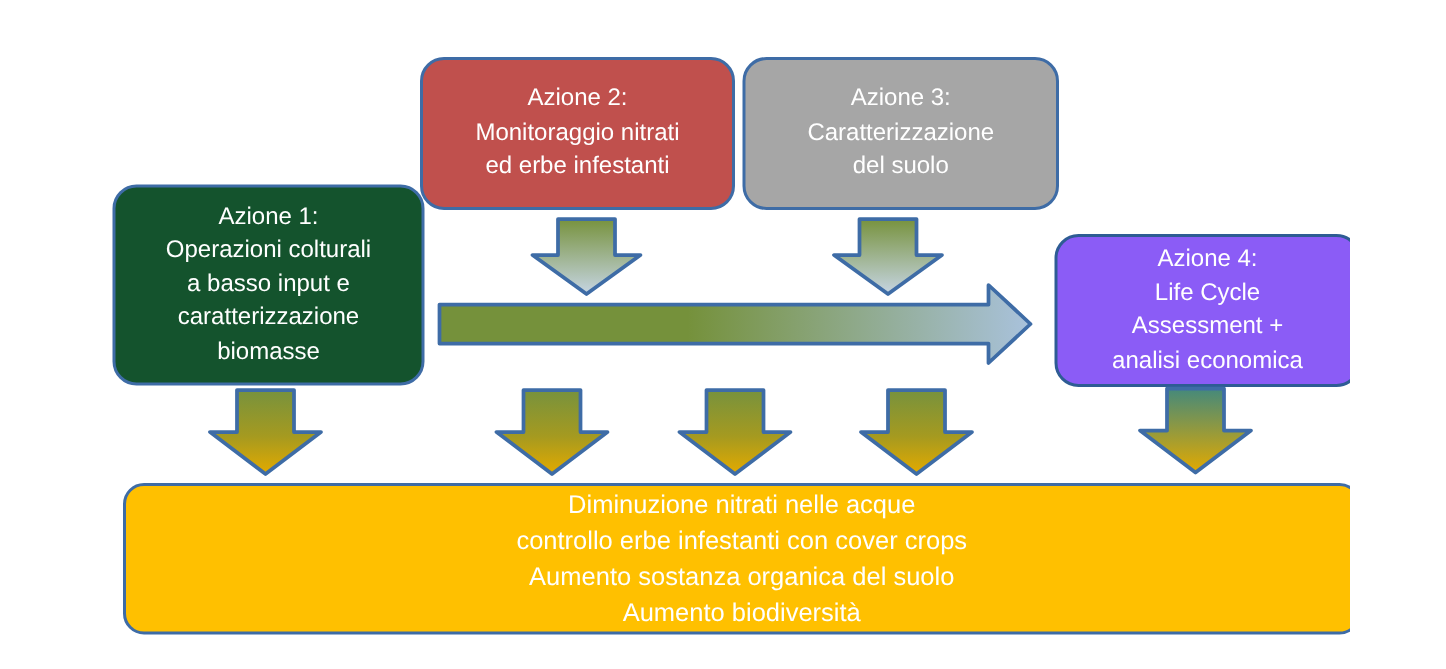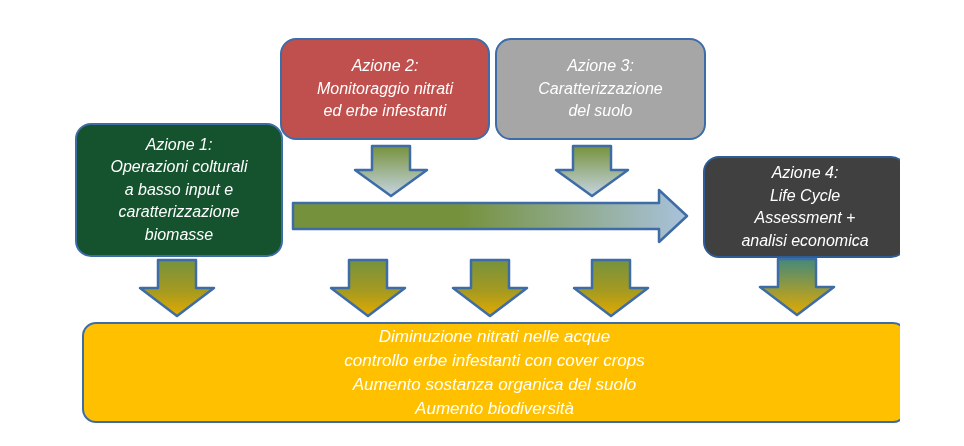--- a/index.html
+++ b/index.html
@@ -3,42 +3,41 @@
 <meta charset="utf-8">
 <style>
   html, body { margin: 0; padding: 0; background: #ffffff; }
   .canvas {
     position: relative;
     width: 900px;
     height: 446px;
     background: #ffffff;
     overflow: hidden;
     font-family: "Liberation Sans", sans-serif;
-    font-style: italic;
   }
   .box {
     position: absolute;
     box-sizing: border-box;
     border: 2.5px solid #3E6CA6;
     border-radius: 16px;
     display: flex;
     align-items: center;
     justify-content: center;
     color: #ffffff;
     text-align: center;
   }
   .box-text {
     white-space: pre-line;
     font-size: 16px;
     line-height: 22.5px;
   }
   .azione1 { left: 75px;  top: 123px; width: 208px; height: 134px; background: #14532d; }
   .azione2 { left: 280px; top: 38px;  width: 210px; height: 102px; background: #C0504D; }
   .azione3 { left: 495px; top: 38px;  width: 211px; height: 102px; background: #A6A6A6; }
-  .azione4 { left: 703px; top: 156px; width: 204px; height: 102px; background: #404040; border-color: #2E5C94; }
+  .azione4 { left: 703px; top: 156px; width: 204px; height: 102px; background: #8b5cf6; border-color: #2E5C94; }
   .outcome { left: 82px;  top: 322px; width: 825px; height: 101px; background: #FFC000; border-radius: 14px; }
   .outcome .box-text { font-size: 17px; line-height: 24px; }
   .arrow { position: absolute; }
   .defs-svg { position: absolute; width: 0; height: 0; }
 </style>
 </head>
 <body>
 
 <div class="canvas">
 

